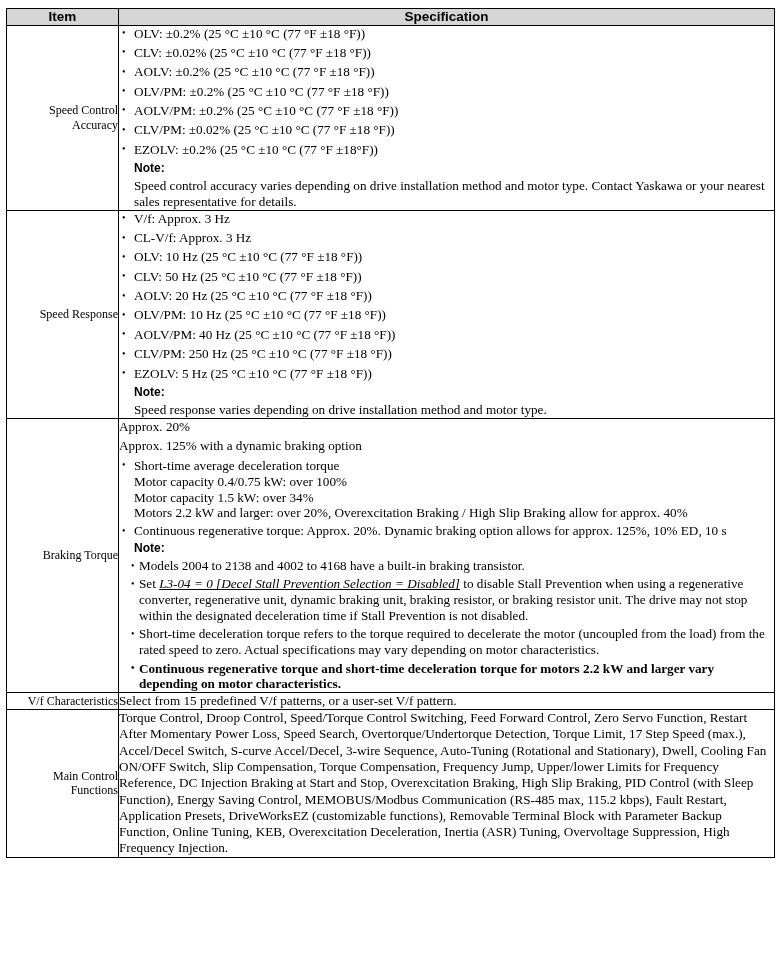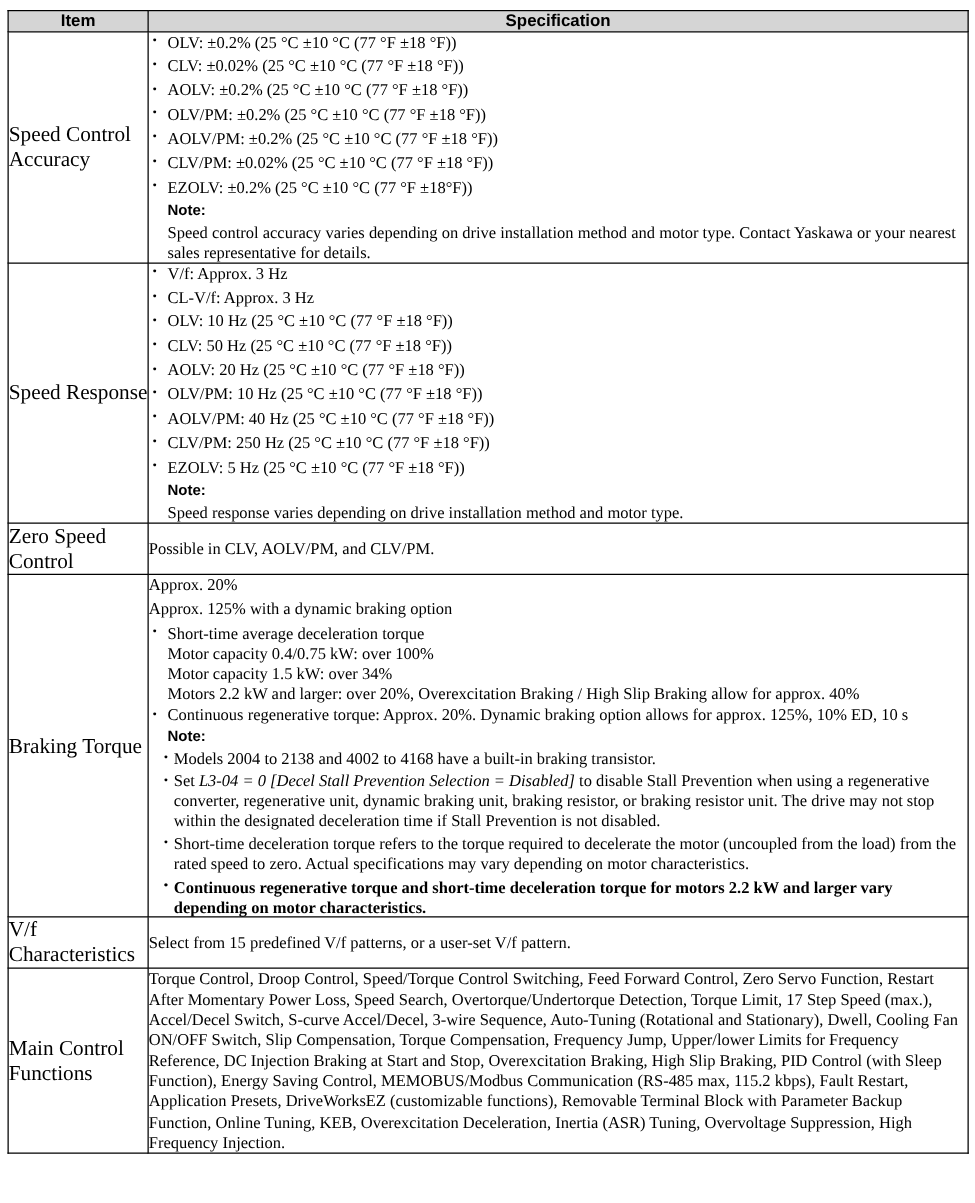--- a/index.html
+++ b/index.html
@@ -38,22 +38,22 @@
     background: #d5d5d5;
     font-family: "Liberation Sans", sans-serif;
     font-weight: bold;
     font-size: 13.5px;
     text-align: center;
     padding: 5px 4px 6px 4px;
     line-height: 1.15;
   }
 
   td.item {
-    text-align: left;
-    font-size: 17px;
+    text-align: right;
+    font-size: 12px;
     line-height: 1.18;
     padding: 3px 3px;
   }
   td.spec {
     font-size: 13.2px;
     line-height: 1.2;
     padding: 4px 5px 5px 7px;
     text-align: left;
   }
 
@@ -111,21 +111,21 @@
     position: absolute;
     left: 0px;
     top: -0.5px;
     font-size: 10px;
     line-height: 1.5;
   }
   .sub {
     display: block;
     line-height: 1.2;
   }
-  .ital { font-style: italic; }
+  .ital { font-style: italic; text-decoration: underline; }
   .para {
     margin: 0;
     line-height: 1.235;
     text-align: left;
   }
 </style>
 </head>
 <body>
 
 <div class="sheet">
@@ -171,24 +171,20 @@
           <li>OLV/PM: 10 Hz (25 °C ±10 °C (77 °F ±18 °F))</li>
           <li>AOLV/PM: 40 Hz (25 °C ±10 °C (77 °F ±18 °F))</li>
           <li>CLV/PM: 250 Hz (25 °C ±10 °C (77 °F ±18 °F))</li>
           <li>EZOLV: 5 Hz (25 °C ±10 °C (77 °F ±18 °F))</li>
         </ul>
         <div class="note-label">Note:</div>
         <div class="note-body">Speed response varies depending on drive installation method and motor type.</div>
       </td>
     </tr>
 
-    <tr>
-      <td class="item">Zero Speed Control</td>
-      <td class="spec">Possible in CLV, AOLV/PM, and CLV/PM.</td>
-    </tr>
 
 
 
     <tr>
       <td class="item">Braking Torque</td>
       <td class="spec">
         <div class="plain">Approx. 20%</div>
         <div class="plain">Approx. 125% with a dynamic braking option</div>
         <ul class="blist">
           <li class="tight">

